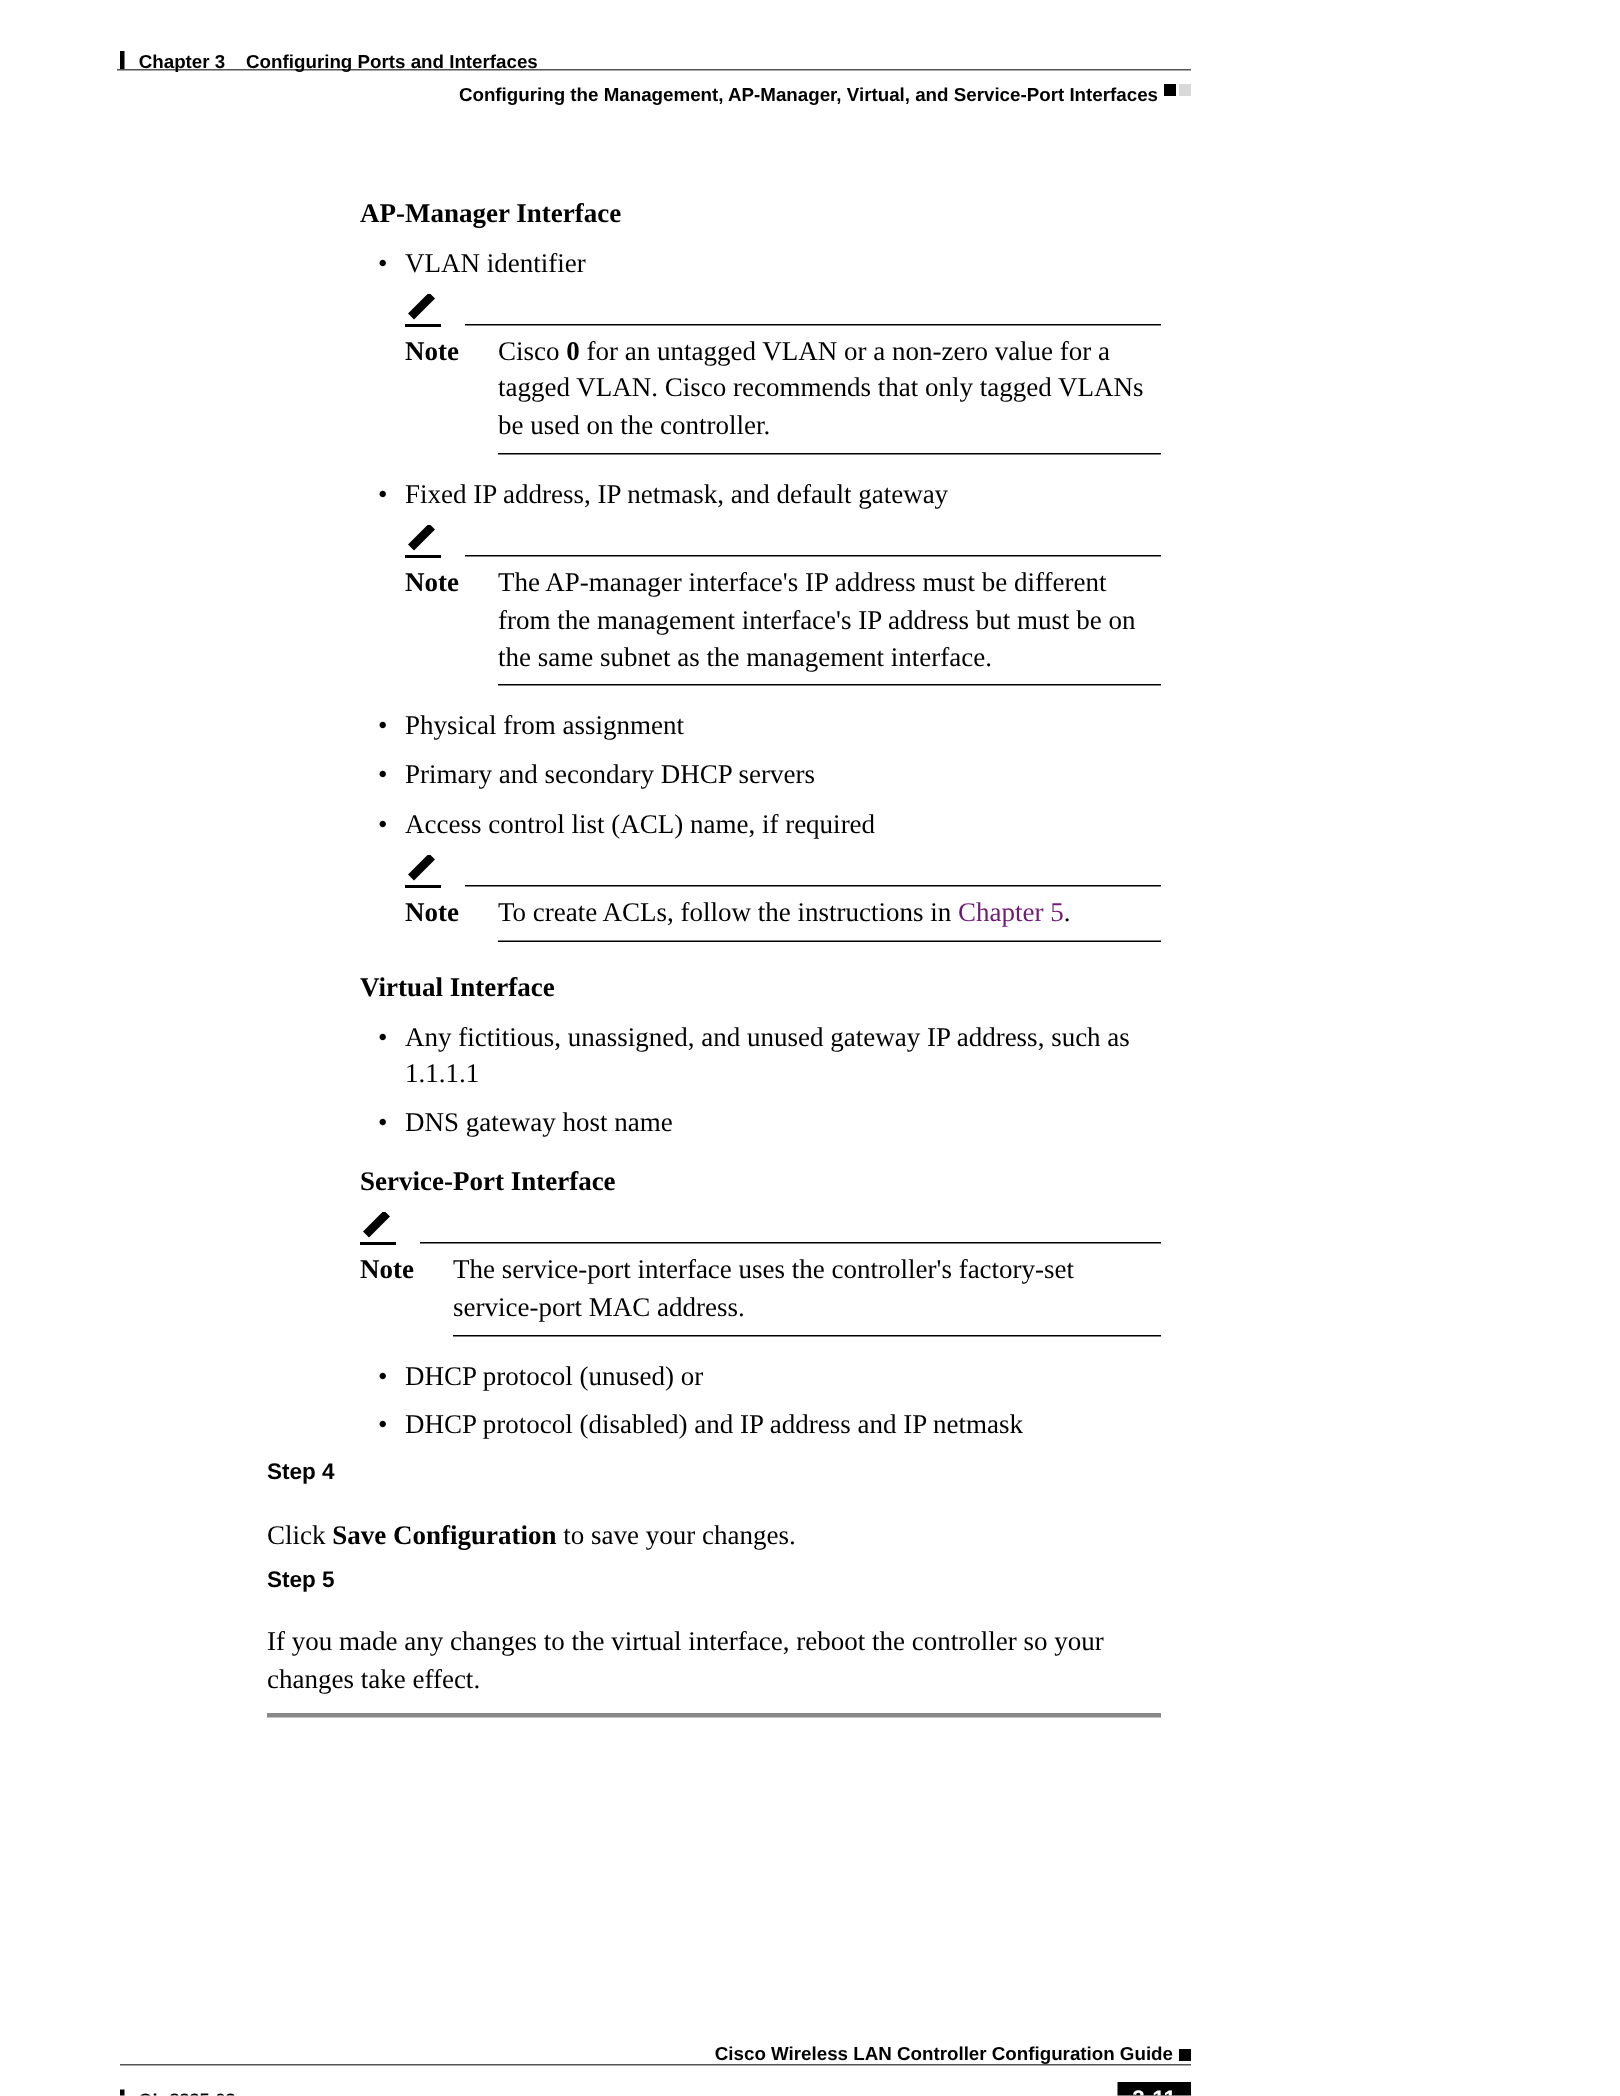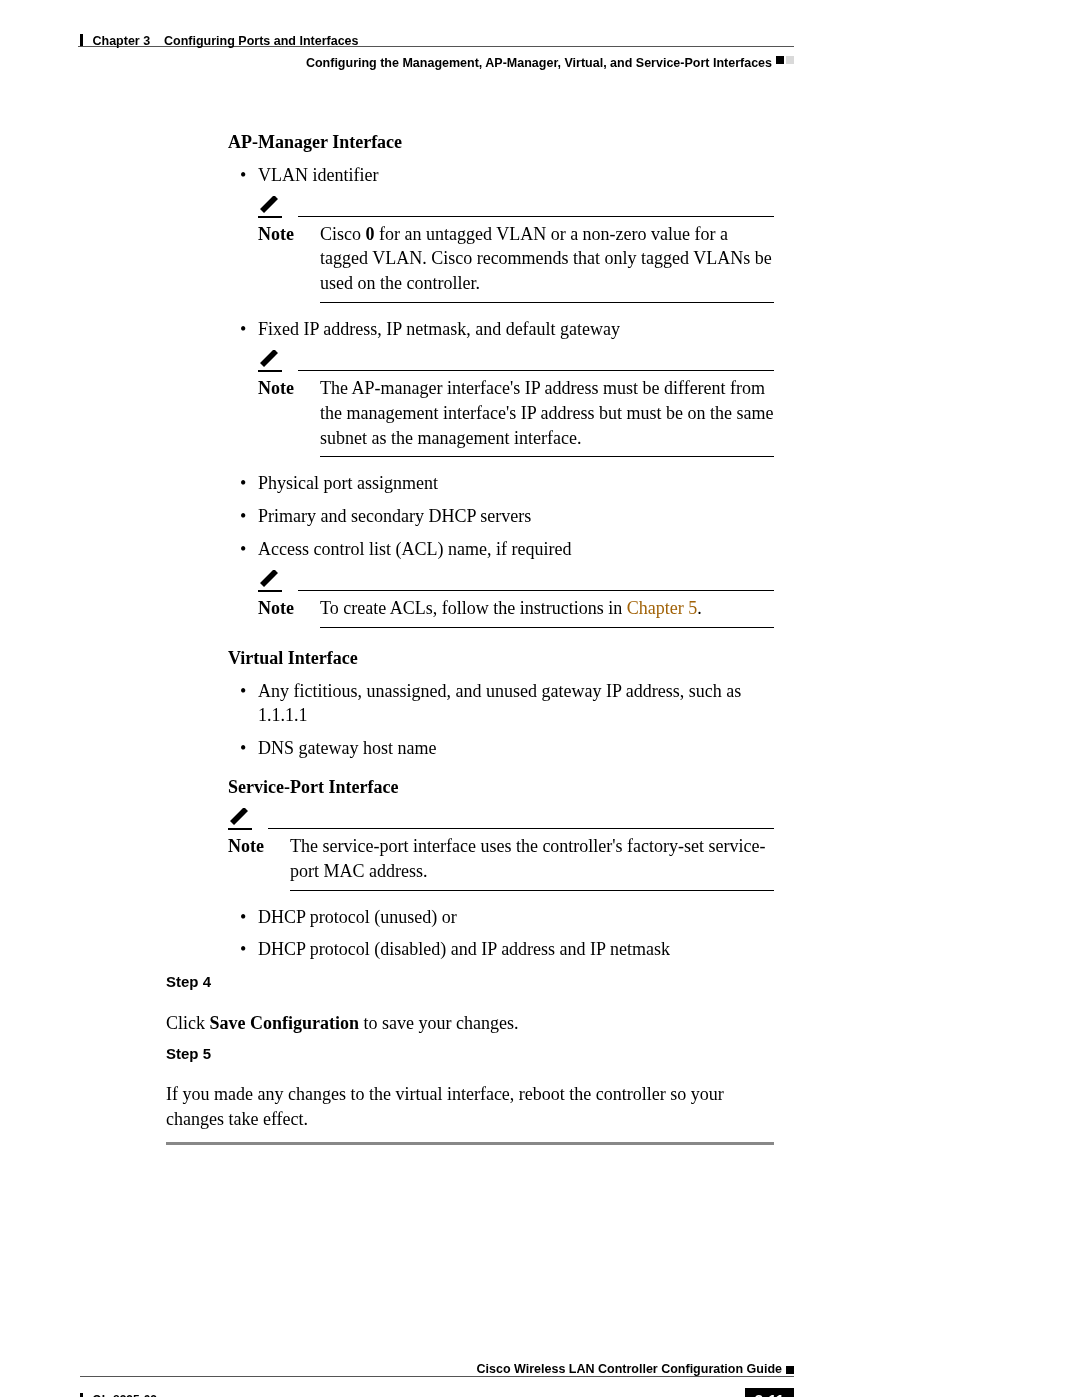--- a/index.html
+++ b/index.html
@@ -6,39 +6,39 @@
   html, body { width: 1080px; background: #fff; font-family: "Times New Roman", Times, serif; color: #000; }
   .page { position: relative; width: 864px; height: 1397px; padding: 30px 80px 36px 119px; }
 
   .hdr-left { position: absolute; top: 34px; left: 80px; font-family: Arial, Helvetica, sans-serif; font-size: 12.5px; font-weight: 700; line-height: 1; }
   .hdr-left .vbar { display:inline-block; width:3px; height:12px; background:#000; margin-right:6px; vertical-align:-1px; }
   .hdr-right { position: absolute; top: 56px; right: 92px; font-family: Arial, Helvetica, sans-serif; font-size: 12.5px; font-weight: 700; text-align:right; }
   .hdr-sq-r { position:absolute; top:56px; right:80px; width:8px; height:8px; background:#000; }
   .hdr-sq-r2 { position:absolute; top:56px; right:70px; width:8px; height:8px; background:#000; opacity:.15; }
   .hdr-rule { position:absolute; top:46px; left:78px; right:70px; height:1px; background:#555; }
 
-  .content { position:absolute; top:122px; left:228px; right:90px; font-size: 18px; line-height: 1.38; }
+  .content { position:absolute; top:122px; left:240px; right:90px; font-size: 18px; line-height: 1.38; }
 
   .h4 { font-weight:700; font-size:18px; margin: 8px 0 6px 0; }
   ul { list-style:none; padding:0; margin:0 0 8px 0; }
   ul > li { position:relative; padding-left:30px; margin: 8px 0; }
   ul > li::before { content:"•"; position:absolute; left:12px; top:0; font-size:18px; }
 
   .note-block { margin: 8px 0 14px 30px; }
   .note-block.outdent { margin-left: 0; }
   .note-top { display:flex; align-items:flex-end; gap:16px; margin-bottom:4px; }
   .pencil { width:24px; border-bottom:2px solid #000; padding-bottom:2px; }
   .pencil svg { display:block; }
   .note-rule { flex:1; border-top:1px solid #000; position:relative; top:-1px; }
   .note-row { display:flex; gap:16px; }
   .note-label { font-weight:700; min-width:46px; }
   .note-text { flex:1; }
   .note-bottom { border-top:1px solid #000; margin-top:6px; margin-left:62px; }
 
-  a.link { color:#a16207; text-decoration:none; }
+  a.link { color:#701a75; text-decoration:none; }
 
   .step-row { display:flex; gap:18px; margin:6px 0;flex-direction:column; }
   .step-label { font-family: Arial, Helvetica, sans-serif; font-weight:700; font-size:15px; min-width:58px; padding-top:2px; }
   .step-label-wrap { margin-left:-62px; } 
   .steps { margin-top:4px; }
   .end-rule { border-top:3px solid #888; margin-top:10px; margin-left:-62px; }
 
   .footer { position:absolute; left:80px; right:70px; bottom:16px; }
   .f-rule { border-top:1px solid #555; margin-bottom:4px; }
   .f-right { text-align:right; font-family: Arial, Helvetica, sans-serif; font-size:12.5px; font-weight:700; margin-right:12px; }
@@ -104,21 +104,21 @@
         <div class="note-rule"></div>
       </div>
       <div class="note-row">
         <div class="note-label">Note</div>
         <div class="note-text">The AP-manager interface's IP address must be different from the management interface's IP address but must be on the same subnet as the management interface.</div>
       </div>
       <div class="note-bottom"></div>
     </div>
 
     <ul>
-      <li>Physical port assignment</li>
+      <li>Physical from assignment</li>
       <li>Primary and secondary DHCP servers</li>
       <li>Access control list (ACL) name, if required</li>
     </ul>
 
     <div class="note-block">
       <div class="note-top">
         <div class="pencil">
           <svg width="22" height="18" viewBox="0 0 22 18">
               <path d="M2 16 L14 4 L18 8 L6 20 Z M14 4 L16 2 L20 6 L18 8 Z" transform="translate(0,-3)" fill="#000"></path>
             </svg>

